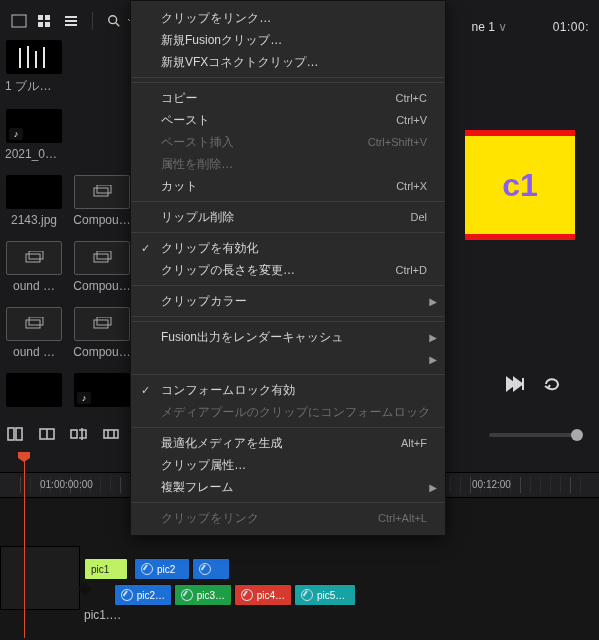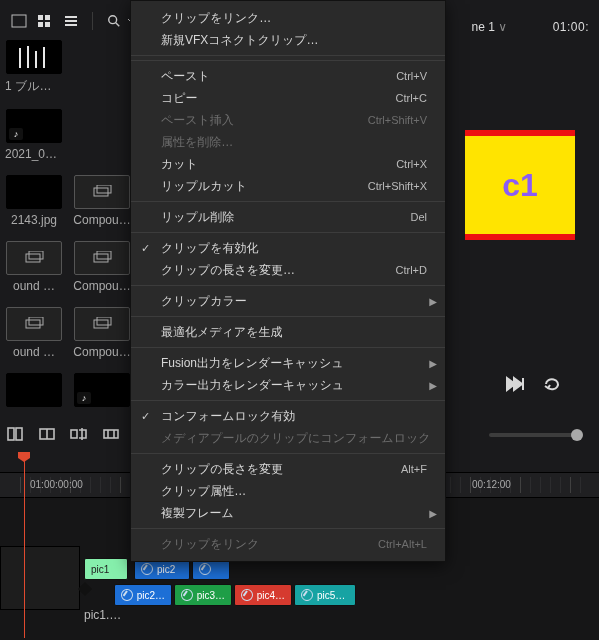--- a/index.html
+++ b/index.html
@@ -55,21 +55,21 @@
 .ruler .tick{position:absolute;top:4px;bottom:4px;border-left:1px solid #444}
 .ruler .tlabel{position:absolute;top:6px;font-size:10px;color:#aaa}
 .playhead{position:absolute;top:0;bottom:0;width:1px;background:#e04a2f;z-index:5}
 .playhead::before{content:"";position:absolute;top:468px;left:-6px;width:0;height:0}
 .ph-head{position:absolute;top:-6px;left:-6px;width:12px;height:10px;background:#e04a2f;clip-path:polygon(0 0,100% 0,100% 60%,50% 100%,0 60%)}
 .tracks{position:relative;height:160px}
 .clip-row{position:absolute;left:84px;right:10px;height:22px}
 .clip{position:absolute;top:0;height:100%;border:1px solid #111;border-radius:2px;display:flex;align-items:center;gap:4px;padding:0 6px;color:#fff;font-size:10px;overflow:hidden}
 .clip .ci{width:12px;height:12px;border:1.5px solid #cde;border-radius:50%;display:inline-block;position:relative}
 .clip .ci::after{content:"";position:absolute;left:4px;top:1px;width:2px;height:6px;background:#cde;transform:rotate(35deg);transform-origin:top}
-.c-yellow{background:#86efac;color:#222}
+.c-yellow{background:#bef264;color:#222}
 .c-blue{background:#1d6fd6}
 .c-green{background:#1e9e47}
 .c-red{background:#d63a2f}
 .c-teal{background:#17a3a3}
 .label-row{position:absolute;left:84px;height:14px;font-size:12px;color:#bbb}
 .diamond{position:absolute;width:10px;height:10px;background:#111;transform:rotate(45deg)}
 .trackhead{position:absolute;left:0;width:80px;height:64px;top:48px;background:#1d1d1d;border:1px solid #000}
 </style>
 </head>
 <body>
@@ -209,90 +209,85 @@
 <div class="viewer">
   <div class="bg"></div>
   <div class="red">c1</div>
 </div>
 
 <div class="ctx" id="ctx">
     <div class="mi">
       <span>クリップをリンク…</span>
     </div>
     <div class="mi">
+      <span>新規Fusionクリップ…</span>
+    </div>
+    <div class="mi">
       <span>新規VFXコネクトクリップ…</span>
     </div>
     <hr>
     <hr>
+    <div class="mi">
+      <span>コピー</span>
+      <span class="sc">Ctrl+C</span>
+    </div>
     <div class="mi">
       <span>ペースト</span>
       <span class="sc">Ctrl+V</span>
-    </div>
-    <div class="mi">
-      <span>コピー</span>
-      <span class="sc">Ctrl+C</span>
     </div>
     <div class="mi dim">
       <span>ペースト挿入</span>
       <span class="sc">Ctrl+Shift+V</span>
     </div>
     <div class="mi dim">
       <span>属性を削除…</span>
     </div>
     <div class="mi">
       <span>カット</span>
       <span class="sc">Ctrl+X</span>
     </div>
-    <div class="mi">
-      <span>リップルカット</span>
-      <span class="sc">Ctrl+Shift+X</span>
-    </div>
     <hr>
     <div class="mi">
       <span>リップル削除</span>
       <span class="sc">Del</span>
     </div>
     <hr>
     <div class="mi">
       <span class="chk">✓</span>
       <span>クリップを有効化</span>
     </div>
     <div class="mi">
       <span>クリップの長さを変更…</span>
       <span class="sc">Ctrl+D</span>
     </div>
     <hr>
     <div class="mi">
       <span>クリップカラー</span>
       <span class="arrow">▶</span>
     </div>
     <hr>
-    <div class="mi">
-      <span>最適化メディアを生成</span>
-    </div>
     <hr>
     <div class="mi">
       <span>Fusion出力をレンダーキャッシュ</span>
       <span class="arrow">▶</span>
     </div>
     <div class="mi">
-      <span>カラー出力をレンダーキャッシュ</span>
       <span class="arrow">▶</span>
     </div>
     <hr>
     <div class="mi">
       <span class="chk">✓</span>
       <span>コンフォームロック有効</span>
     </div>
     <div class="mi dim">
       <span>メディアプールのクリップにコンフォームロック</span>
     </div>
     <hr>
     <div class="mi">
-      <span>クリップの長さを変更</span>
+      <span>最適化メディアを生成</span>
       <span class="sc">Alt+F</span>
     </div>
     <div class="mi">
       <span>クリップ属性…</span>
     </div>
     <div class="mi">
       <span>複製フレーム</span>
       <span class="arrow">▶</span>
     </div>
     <hr>
@@ -402,21 +397,21 @@
       <div class="tick" style="left: 490px; opacity: 0.35;"></div>
       <div class="tick" style="left: 500px; opacity: 0.35;"></div>
       <div class="tick" style="left: 510px; opacity: 0.35;"></div>
       <div class="tick" style="left: 520px; opacity: 0.9;"></div>
       <div class="tick" style="left: 530px; opacity: 0.35;"></div>
       <div class="tick" style="left: 540px; opacity: 0.35;"></div>
       <div class="tick" style="left: 550px; opacity: 0.35;"></div>
       <div class="tick" style="left: 560px; opacity: 0.35;"></div>
       <div class="tick" style="left: 570px; opacity: 0.9;"></div>
       <div class="tick" style="left: 580px; opacity: 0.35;"></div>
-      <div class="tlabel" style="left: 30px;">01:00:00:00</div>
+      <div class="tlabel" style="left: 40px;">01:00:00:00</div>
       <div class="tlabel" style="left: 472px;">00:12:00</div>
     </div>
   <div class="tracks">
     <div class="trackhead"></div>
     <div class="clip-row" style="top:60px" id="rowU">
         <div class="clip c-yellow" style="left: 0px; width: 44px;">
           <span>pic1</span>
         </div>
         <div class="clip c-blue" style="left: 50px; width: 56px;">
           <span class="ci"></span>

